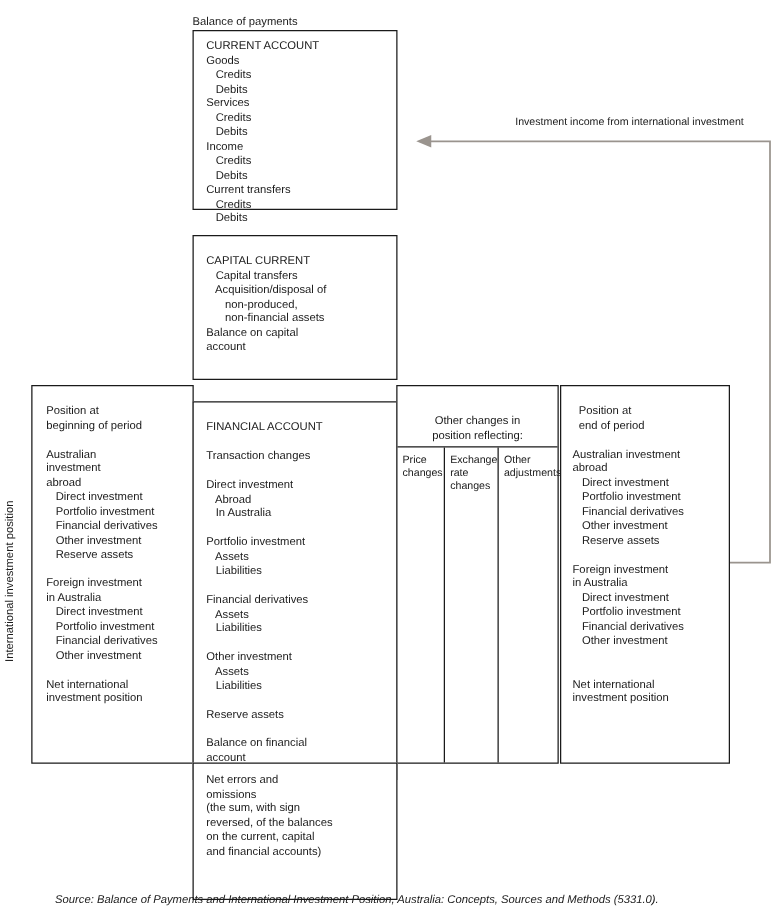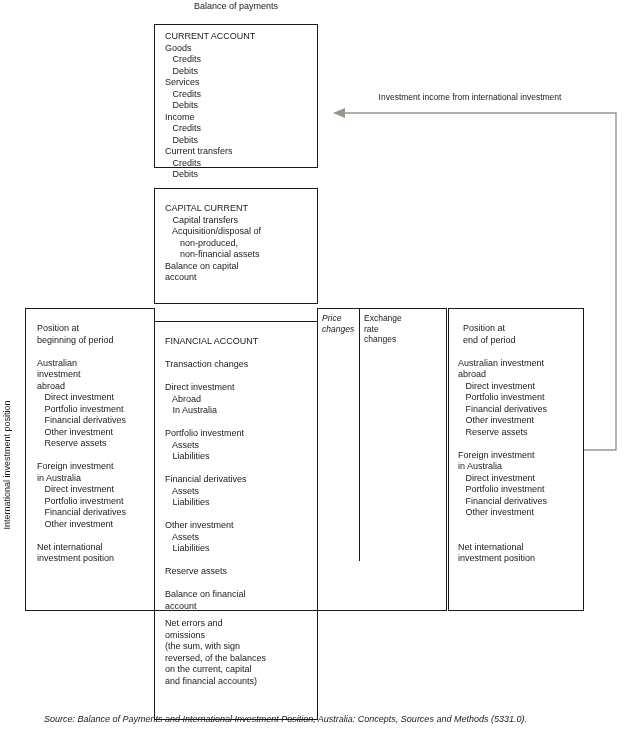--- a/index.html
+++ b/index.html
@@ -6,45 +6,45 @@
   html,body { margin:0; padding:0; }
   body {
     width:624px; height:732px; position:relative; overflow:hidden;
     background:var(--background); color:var(--text);
     font-family:"Liberation Sans", sans-serif;
   }
   .box { position:absolute; border:1px solid var(--border); box-sizing:border-box; background:var(--background); }
   .lines { white-space:pre; font-size:9px; line-height:11.5px; }
   .caption { position:absolute; font-size:9px; }
 
-  #diagram-title      { left:154px; top:1px;  width:164px; text-align:center; }
+  #diagram-title      { left:154px; top:12px;  width:164px; }
   #current-box        { left:154px; top:24px;  width:164px; height:144px; padding:6px 0 0 10px; }
   #capital-box        { left:154px; top:188px; width:164px; height:116px; padding:14px 0 0 10px; }
   #left-box           { left:25px;  top:308px; width:130px; height:303px; padding:14px 0 0 11px; }
   #financial-box      { left:154px; top:308px; width:164px; height:303px; padding:14px 0 0 10px;margin-top:13px; }
   #other-box          { left:317px; top:308px; width:130px; height:303px; padding:0; }
   #right-box          { left:448px; top:308px; width:136px; height:303px; padding:14px 0 0 9px; }
   #net-errors-box     { left:154px; top:610px; width:164px; height:110px;  padding:7px 0 0 10px; }
 
   .oc-header {
     height:49px; border-bottom:1px solid var(--border); box-sizing:border-box;
     display:flex; align-items:flex-end; justify-content:center;
     text-align:center; white-space:pre; font-size:9px; line-height:11.5px; padding-bottom:3px;
   }
   .oc-cols { display:flex; height:calc(100% - 49px); }
   .oc-cell { box-sizing:border-box; padding:4px 1px 0 4px; font-size:8.5px; line-height:10.5px; white-space:pre; }
-  .oc-cell.c1 { width:41px;font-style:italic; }
+  .oc-cell.c1 { width:41px; }
   .oc-cell.c2 { width:43px; border-left:1px solid var(--border); }
   .oc-cell.c3 { flex:1;     border-left:1px solid var(--border); }
 
   #iip-label {
     position:absolute; left:-101px; top:458px; width:220px; height:14px;
     transform:rotate(-90deg); text-align:center; font-size:9px;
   }
-  #arrow-label { left:345px; top:92px; width:250px; text-align:center; font-size:8.5px; }
+  #arrow-label { left:345px; top:92px; width:250px; text-align:right; font-size:8.5px; }
   #source-note { left:44px;  top:714px; font-style:italic; font-size:9px; }
 
   #arrow-svg { position:absolute; left:0; top:0; pointer-events:none; }
   #arrow-svg polyline { stroke:var(--arrow); stroke-width:1.4; fill:none; }
   #arrow-svg polygon  { fill:var(--arrow); }
 </style>
 </head>
 <body>
 
 <svg id="arrow-svg" width="624" height="732" viewBox="0 0 624 732">
@@ -129,26 +129,30 @@
    Assets
    Liabilities
 
 Reserve assets
 
 Balance on financial
 account</div>
 </div>
 
 <div id="other-box" class="box">
+  <div class="oc-header">Other changes in
+position reflecting:</div>
   <div class="oc-cols">
     <div class="oc-cell c1">Price
 changes</div>
     <div class="oc-cell c2">Exchange
 rate
 changes</div>
+    <div class="oc-cell c3">Other
+adjustments</div>
   </div>
 </div>
 
 <div id="right-box" class="box">
   <div class="lines">  Position at
   end of period
 
 Australian investment
 abroad
    Direct investment

